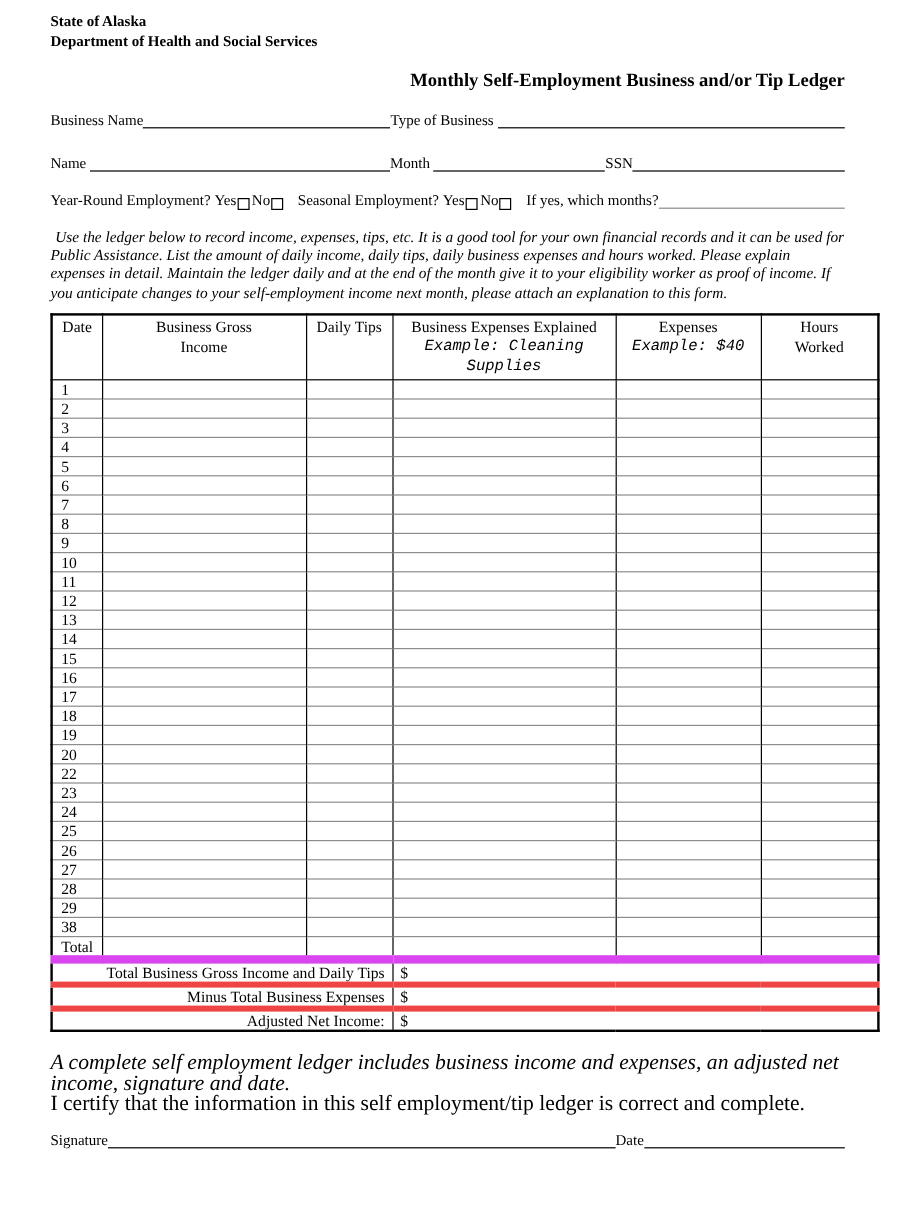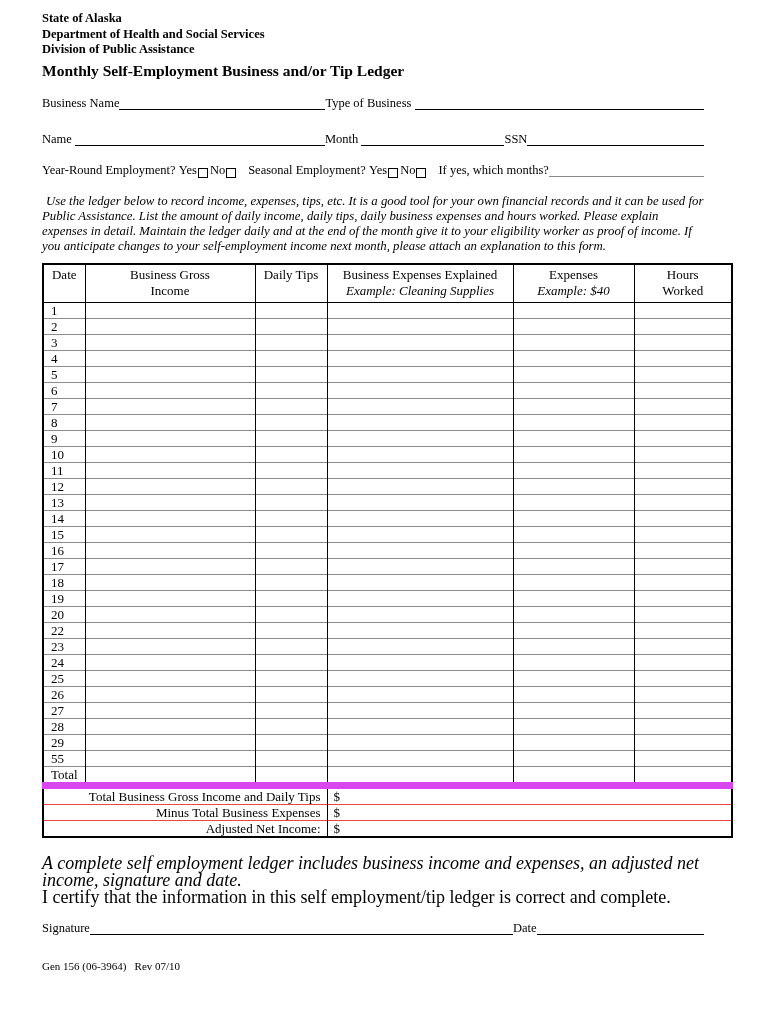--- a/index.html
+++ b/index.html
@@ -1,21 +1,21 @@
 <!DOCTYPE html>
 <html><head>
 <meta charset="utf-8">
 <style>
   * { margin:0; padding:0; box-sizing:border-box; }
   html,body { background:#fff; }
   body { width:770px; height:1024px; font-family:"Liberation Serif","DejaVu Serif",serif; color:#000; }
   .page { width:743px; height:1024px; padding:11px 39px 0 42px; overflow:hidden; background:#fff; }
 
   .agency div { font-size:12.5px; font-weight:bold; line-height:15.5px; }
-  .title { margin-top:3px; text-align:left; font-size:15.5px; font-weight:bold; line-height:19px; }
+  .title { margin-top:16px; text-align:right; font-size:15.5px; font-weight:bold; line-height:19px; }
 
   .field-row { display:flex; align-items:flex-end; font-size:12.5px; line-height:15px; }
   .row-name { margin-top:21px; }
   .row-business { margin-top:16px; }
   .row-employment { margin-top:16px; }
   .lbl { white-space:pre; flex:0 0 auto; }
   .line { border-bottom:1px solid #000; height:14px; margin-bottom:1px; flex:0 0 auto; }
   .line.grow { flex:1 1 auto; }
   .w-name { width:250px; }
   .w-month { width:143px; }
@@ -24,45 +24,44 @@
   .checkbox { display:inline-block; width:10px; height:10px; border:1.5px solid #000; vertical-align:-1px; margin:0 2px 0 1px; background:#fff; }
   .gap { display:inline-block; width:10px; }
 
   .instructions { margin-top:16px; font-size:12.8px; font-style:italic; line-height:15.2px; text-indent:4px; }
 
   table.ledger { border-collapse:collapse; table-layout:fixed; width:689px; margin-top:9px; border:2px solid #000; }
   .ledger th, .ledger td { font-size:13px; }
   .ledger thead th { border:1px solid #000; border-bottom:1px solid #000; font-weight:normal; text-align:center; vertical-align:top; padding:2px 2px 3px; line-height:16px; }
   .ledger thead .t { display:block; }
   .ledger thead .sub { display:block;text-align:center; }
-  .ledger thead .sub.ital { font-style:italic; }
+  .ledger thead .sub.ital { font-style:italic;font-family:Liberation Mono, monospace; }
   .ledger tbody td { border-left:1px solid #000; border-right:1px solid #000; height:16px; line-height:15px; padding:0; }
   .ledger tbody tr td { border-top:1px solid #8c8c8c; }
   .ledger td.date-cell { padding-left:7px; }
-  .ledger tbody.summary td { border-top:1px solid #ef4444; }
+  .ledger tbody.summary td { border-top:5px solid #ef4444; }
   .ledger tbody.summary tr:first-child td { border-top:7px solid #d946ef; }
   .ledger td.sum-label { text-align:right; padding-right:6px; border-left:none; }
   .ledger td.sum-value { text-align:left; padding-left:6px; border-left:1px solid #000; }
 
   .footer-note { margin-top:17px; font-size:18px; line-height:17px; }
   .footer-note .ital { font-style:italic; }
   .signature-row { margin-top:15px; font-size:12.5px; }
   .signature-row .line { height:14px; }
   .w-signature { width:423px; }
   .form-number { margin-top:24px; font-size:11px; white-space:pre; }
 </style>
 </head>
 <body>
 
 <div class="page">
 
   <div class="agency">
     <div>State of Alaska</div>
     <div>Department of Health and Social Services</div>
-    <div>Division of Public Assistance</div>
   </div>
 
   <div class="title">Monthly Self-Employment Business and/or Tip Ledger</div>
 
   <div class="field-row row-business">
     <span class="lbl">Business Name</span>
     <span class="line w-bizname"></span>
     <span class="lbl">Type of Business </span>
     <span class="line grow"></span>
   </div>
@@ -351,21 +350,21 @@
         </tr>
         <tr>
           <td class="date-cell">29</td>
           <td></td>
           <td></td>
           <td></td>
           <td></td>
           <td></td>
         </tr>
         <tr>
-          <td class="date-cell">55</td>
+          <td class="date-cell">38</td>
           <td></td>
           <td></td>
           <td></td>
           <td></td>
           <td></td>
         </tr>
         <tr>
           <td class="date-cell">Total</td>
           <td></td>
           <td></td>
@@ -395,15 +394,14 @@
     <div>I certify that the information in this self employment/tip ledger is correct and complete.</div>
   </div>
 
   <div class="field-row signature-row">
     <span class="lbl">Signature</span>
     <span class="line w-signature"></span>
     <span class="lbl">Date</span>
     <span class="line grow"></span>
   </div>
 
-  <div class="form-number">Gen 156 (06-3964)   Rev 07/10</div>
 
 </div>
 
 </body></html>

